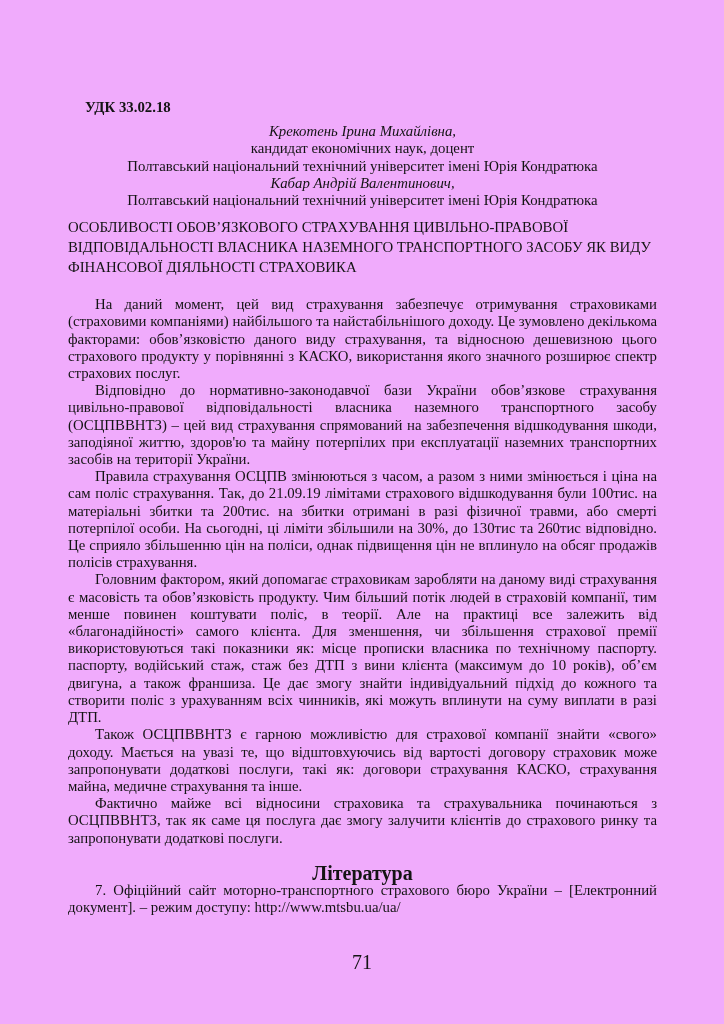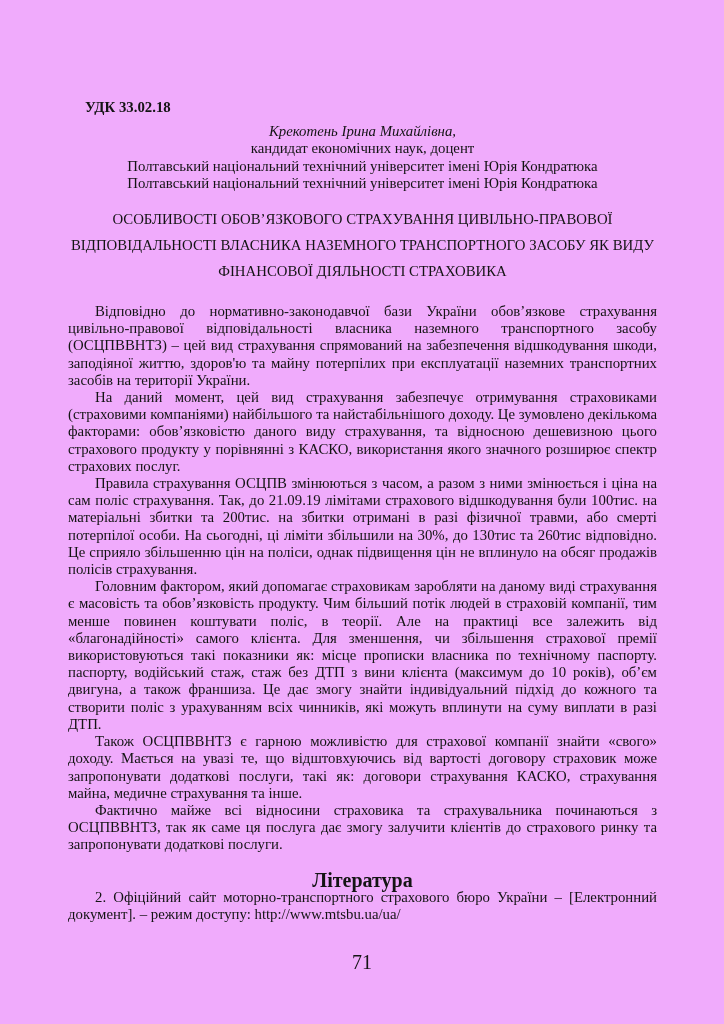--- a/index.html
+++ b/index.html
@@ -20,23 +20,23 @@
     font-weight:bold;
     padding-left:17px;
     margin-bottom:7px;
   }
   .center { text-align:center; }
   .italic { }
   .bold-italic { font-style:italic; font-weight:normal; }
   .title {
     font-weight:normal;
     font-size:14.8px;
-    line-height:26px;
-    text-align:center;
-    margin-top:14px;
+    line-height:20px;
+    text-align:left;
+    margin-top:8px;
     margin-bottom:19px;
   }
   p.body {
     text-align:justify;
     text-indent:27px;
   }
   .lit-heading {
     font-weight:bold;
     font-size:20px;
     line-height:17.2px;
@@ -60,31 +60,32 @@
 <body>
 
 <div class="page">
 
   <div class="udc">УДК 33.02.18</div>
 
   <div class="author-block">
     <div class="center bold-italic">Крекотень Ірина Михайлівна,</div>
     <div class="center italic">кандидат економічних наук, доцент</div>
     <div class="center italic">Полтавський національний технічний університет імені Юрія Кондратюка</div>
+    <div class="center bold-italic">Кабар Андрій Валентинович,</div>
     <div class="center italic">Полтавський національний технічний університет імені Юрія Кондратюка</div>
   </div>
 
   <h1 class="title">ОСОБЛИВОСТІ ОБОВ’ЯЗКОВОГО СТРАХУВАННЯ ЦИВІЛЬНО-ПРАВОВОЇ ВІДПОВІДАЛЬНОСТІ ВЛАСНИКА НАЗЕМНОГО ТРАНСПОРТНОГО ЗАСОБУ ЯК ВИДУ ФІНАНСОВОЇ ДІЯЛЬНОСТІ СТРАХОВИКА</h1>
 
+  <p class="body">На даний момент, цей вид страхування забезпечує отримування страховиками (страховими компаніями) найбільшого та найстабільнішого доходу. Це зумовлено декількома факторами: обов’язковістю даного виду страхування, та відносною дешевизною цього страхового продукту у порівнянні з КАСКО, використання якого значного розширює спектр страхових послуг.</p>
   <p class="body">Відповідно до нормативно-законодавчої бази України обов’язкове страхування цивільно-правової відповідальності власника наземного транспортного засобу (ОСЦПВВНТЗ) – цей вид страхування спрямований на забезпечення відшкодування шкоди, заподіяної життю, здоров'ю та майну потерпілих при експлуатації наземних транспортних засобів на території України.</p>
-  <p class="body">На даний момент, цей вид страхування забезпечує отримування страховиками (страховими компаніями) найбільшого та найстабільнішого доходу. Це зумовлено декількома факторами: обов’язковістю даного виду страхування, та відносною дешевизною цього страхового продукту у порівнянні з КАСКО, використання якого значного розширює спектр страхових послуг.</p>
   <p class="body">Правила страхування ОСЦПВ змінюються з часом, а разом з ними змінюється і ціна на сам поліс страхування. Так, до 21.09.19 лімітами страхового відшкодування були 100тис. на матеріальні збитки та 200тис. на збитки отримані в разі фізичної травми, або смерті потерпілої особи. На сьогодні, ці ліміти збільшили на 30%, до 130тис та 260тис відповідно. Це сприяло збільшенню цін на поліси, однак підвищення цін не вплинуло на обсяг продажів полісів страхування.</p>
   <p class="body">Головним фактором, який допомагає страховикам заробляти на даному виді страхування є масовість та обов’язковість продукту. Чим більший потік людей в страховій компанії, тим менше повинен коштувати поліс, в теорії. Але на практиці все залежить від «благонадійності» самого клієнта. Для зменшення, чи збільшення страхової премії використовуються такі показники як: місце прописки власника по технічному паспорту. паспорту, водійський стаж, стаж без ДТП з вини клієнта (максимум до 10 років), об’єм двигуна, а також франшиза. Це дає змогу знайти індивідуальний підхід до кожного та створити поліс з урахуванням всіх чинників, які можуть вплинути на суму виплати в разі ДТП.</p>
   <p class="body">Також ОСЦПВВНТЗ є гарною можливістю для страхової компанії знайти «свого» доходу. Мається на увазі те, що відштовхуючись від вартості договору страховик може запропонувати додаткові послуги, такі як: договори страхування КАСКО, страхування майна, медичне страхування та інше.</p>
   <p class="body">Фактично майже всі відносини страховика та страхувальника починаються з ОСЦПВВНТЗ, так як саме ця послуга дає змогу залучити клієнтів до страхового ринку та запропонувати додаткові послуги.</p>
 
   <h2 class="lit-heading">Література</h2>
 
-  <p class="ref">2. Офіційний сайт моторно-транспортного страхового бюро України – [Електронний документ]. – режим доступу: http://www.mtsbu.ua/ua/</p>
+  <p class="ref">7. Офіційний сайт моторно-транспортного страхового бюро України – [Електронний документ]. – режим доступу: http://www.mtsbu.ua/ua/</p>
 
   <div class="page-number">71</div>
 
 </div>
 
 </body></html>

